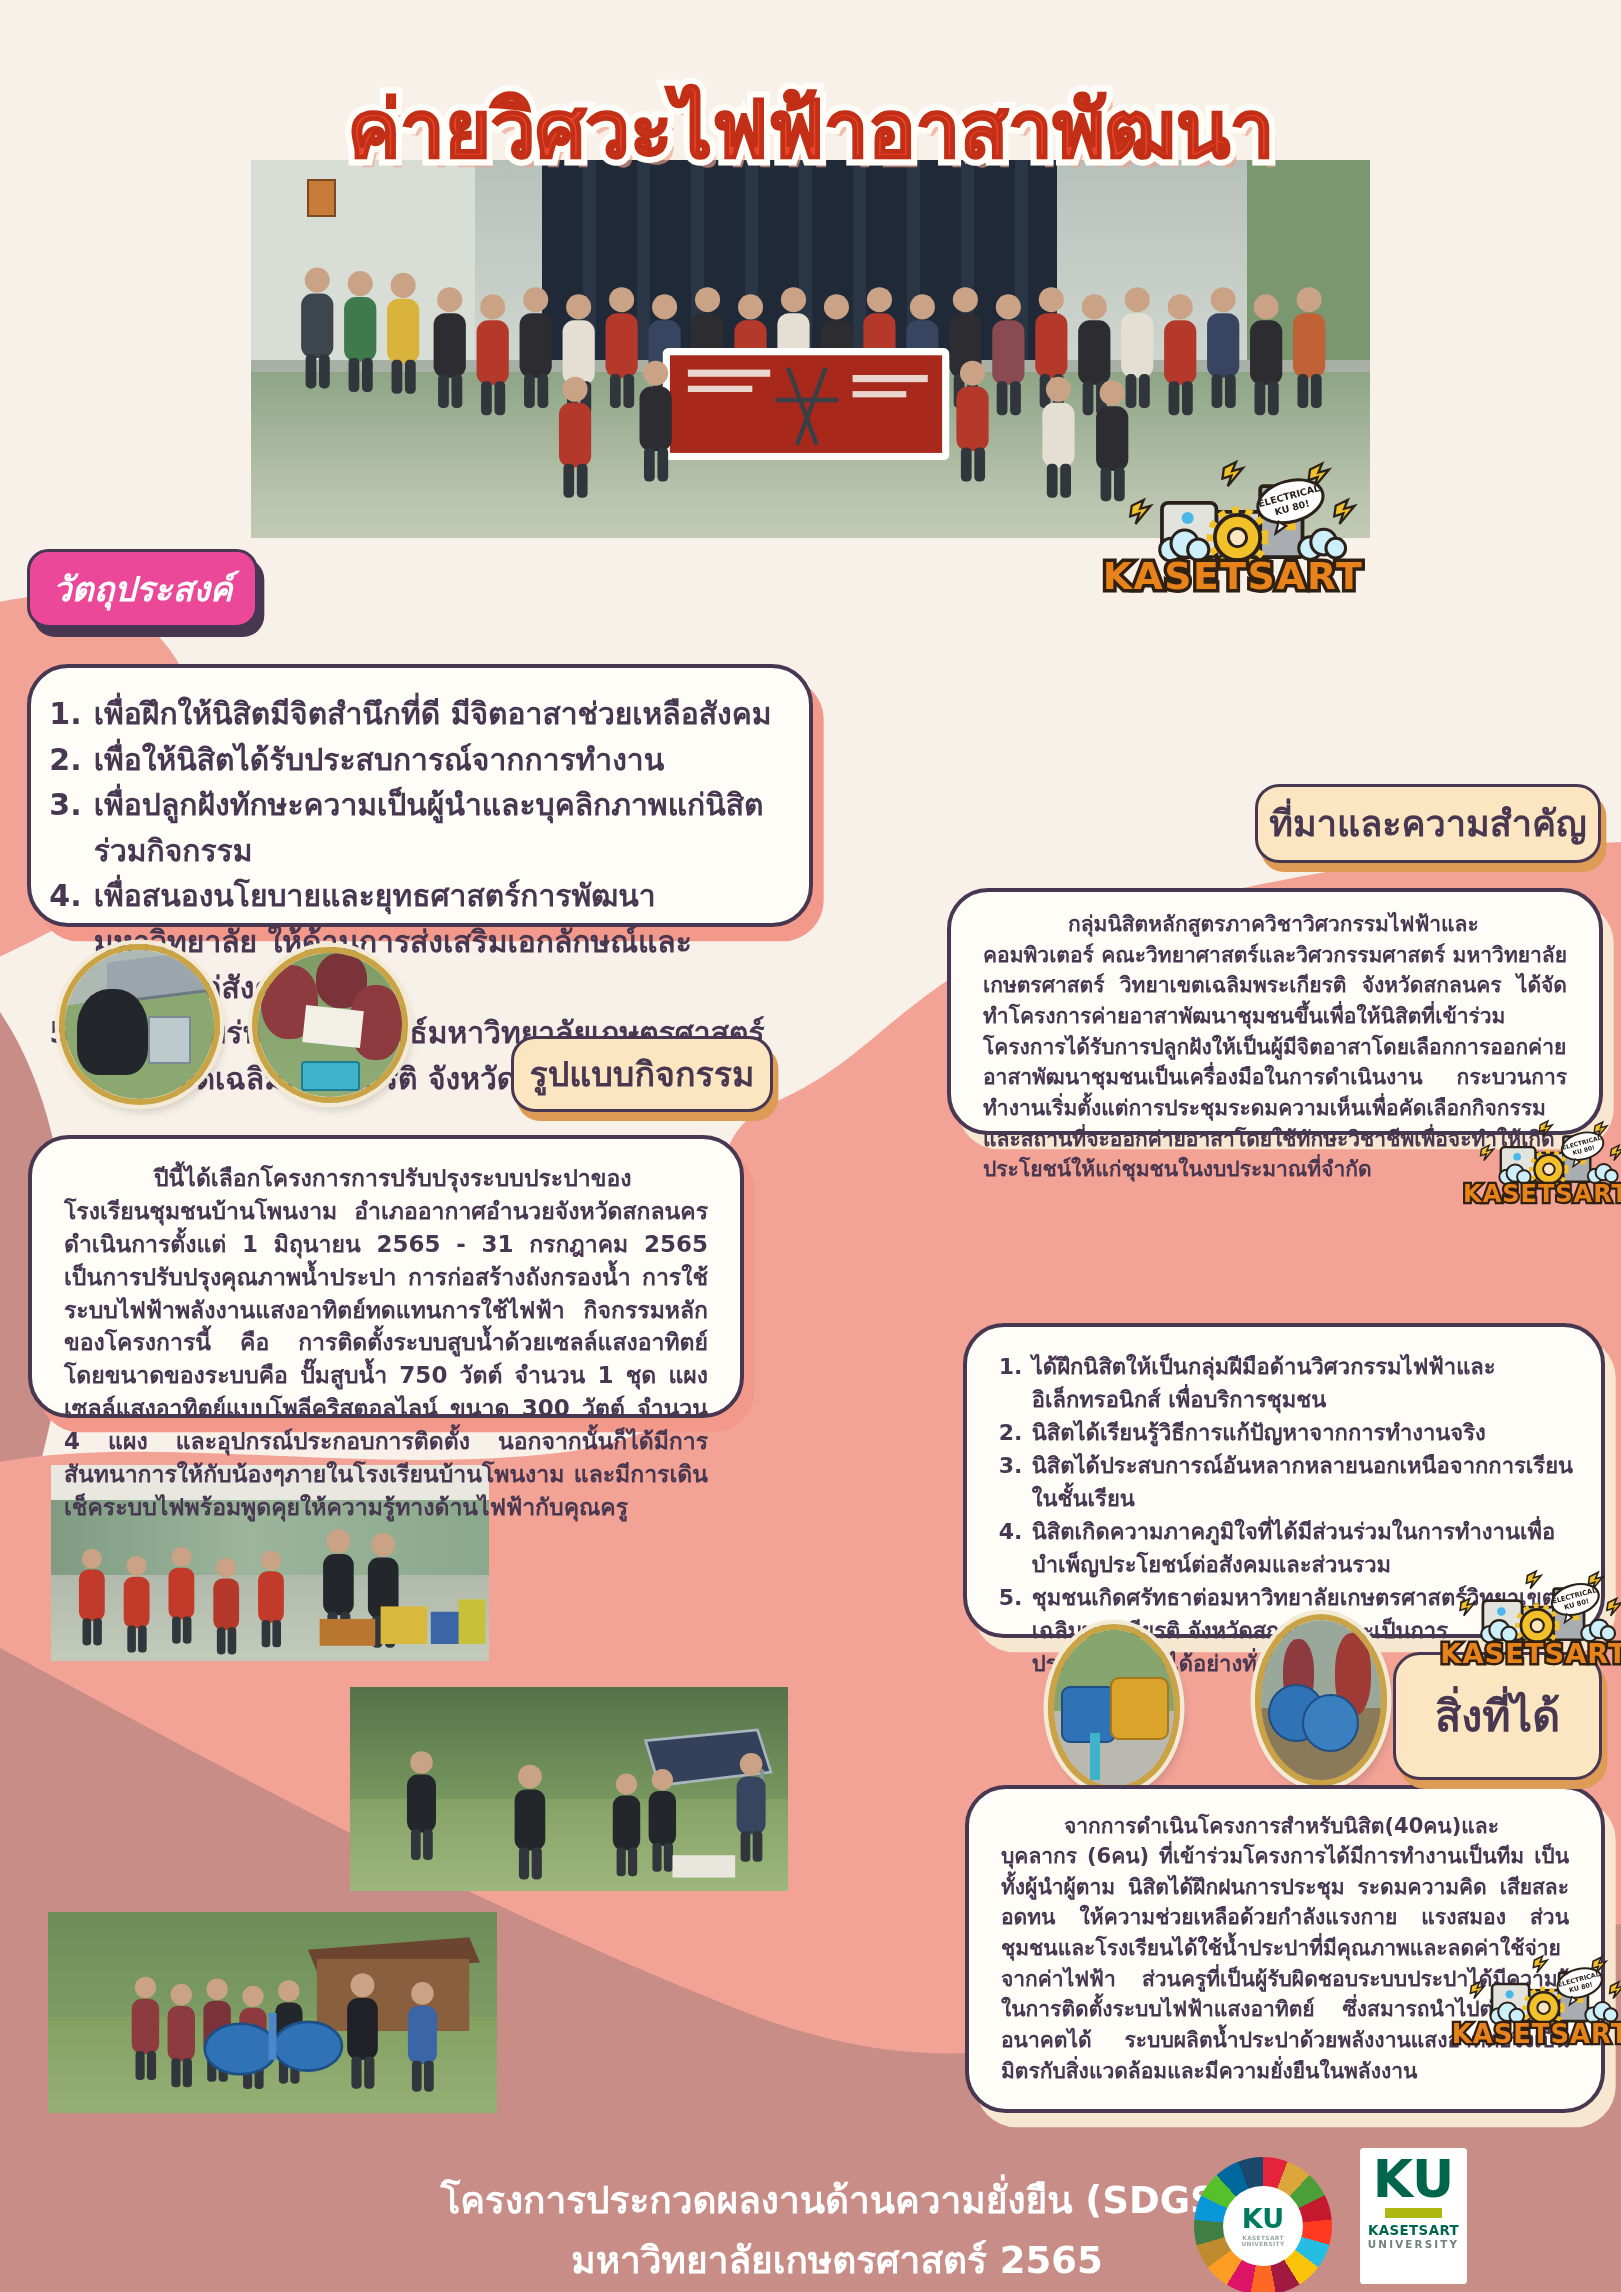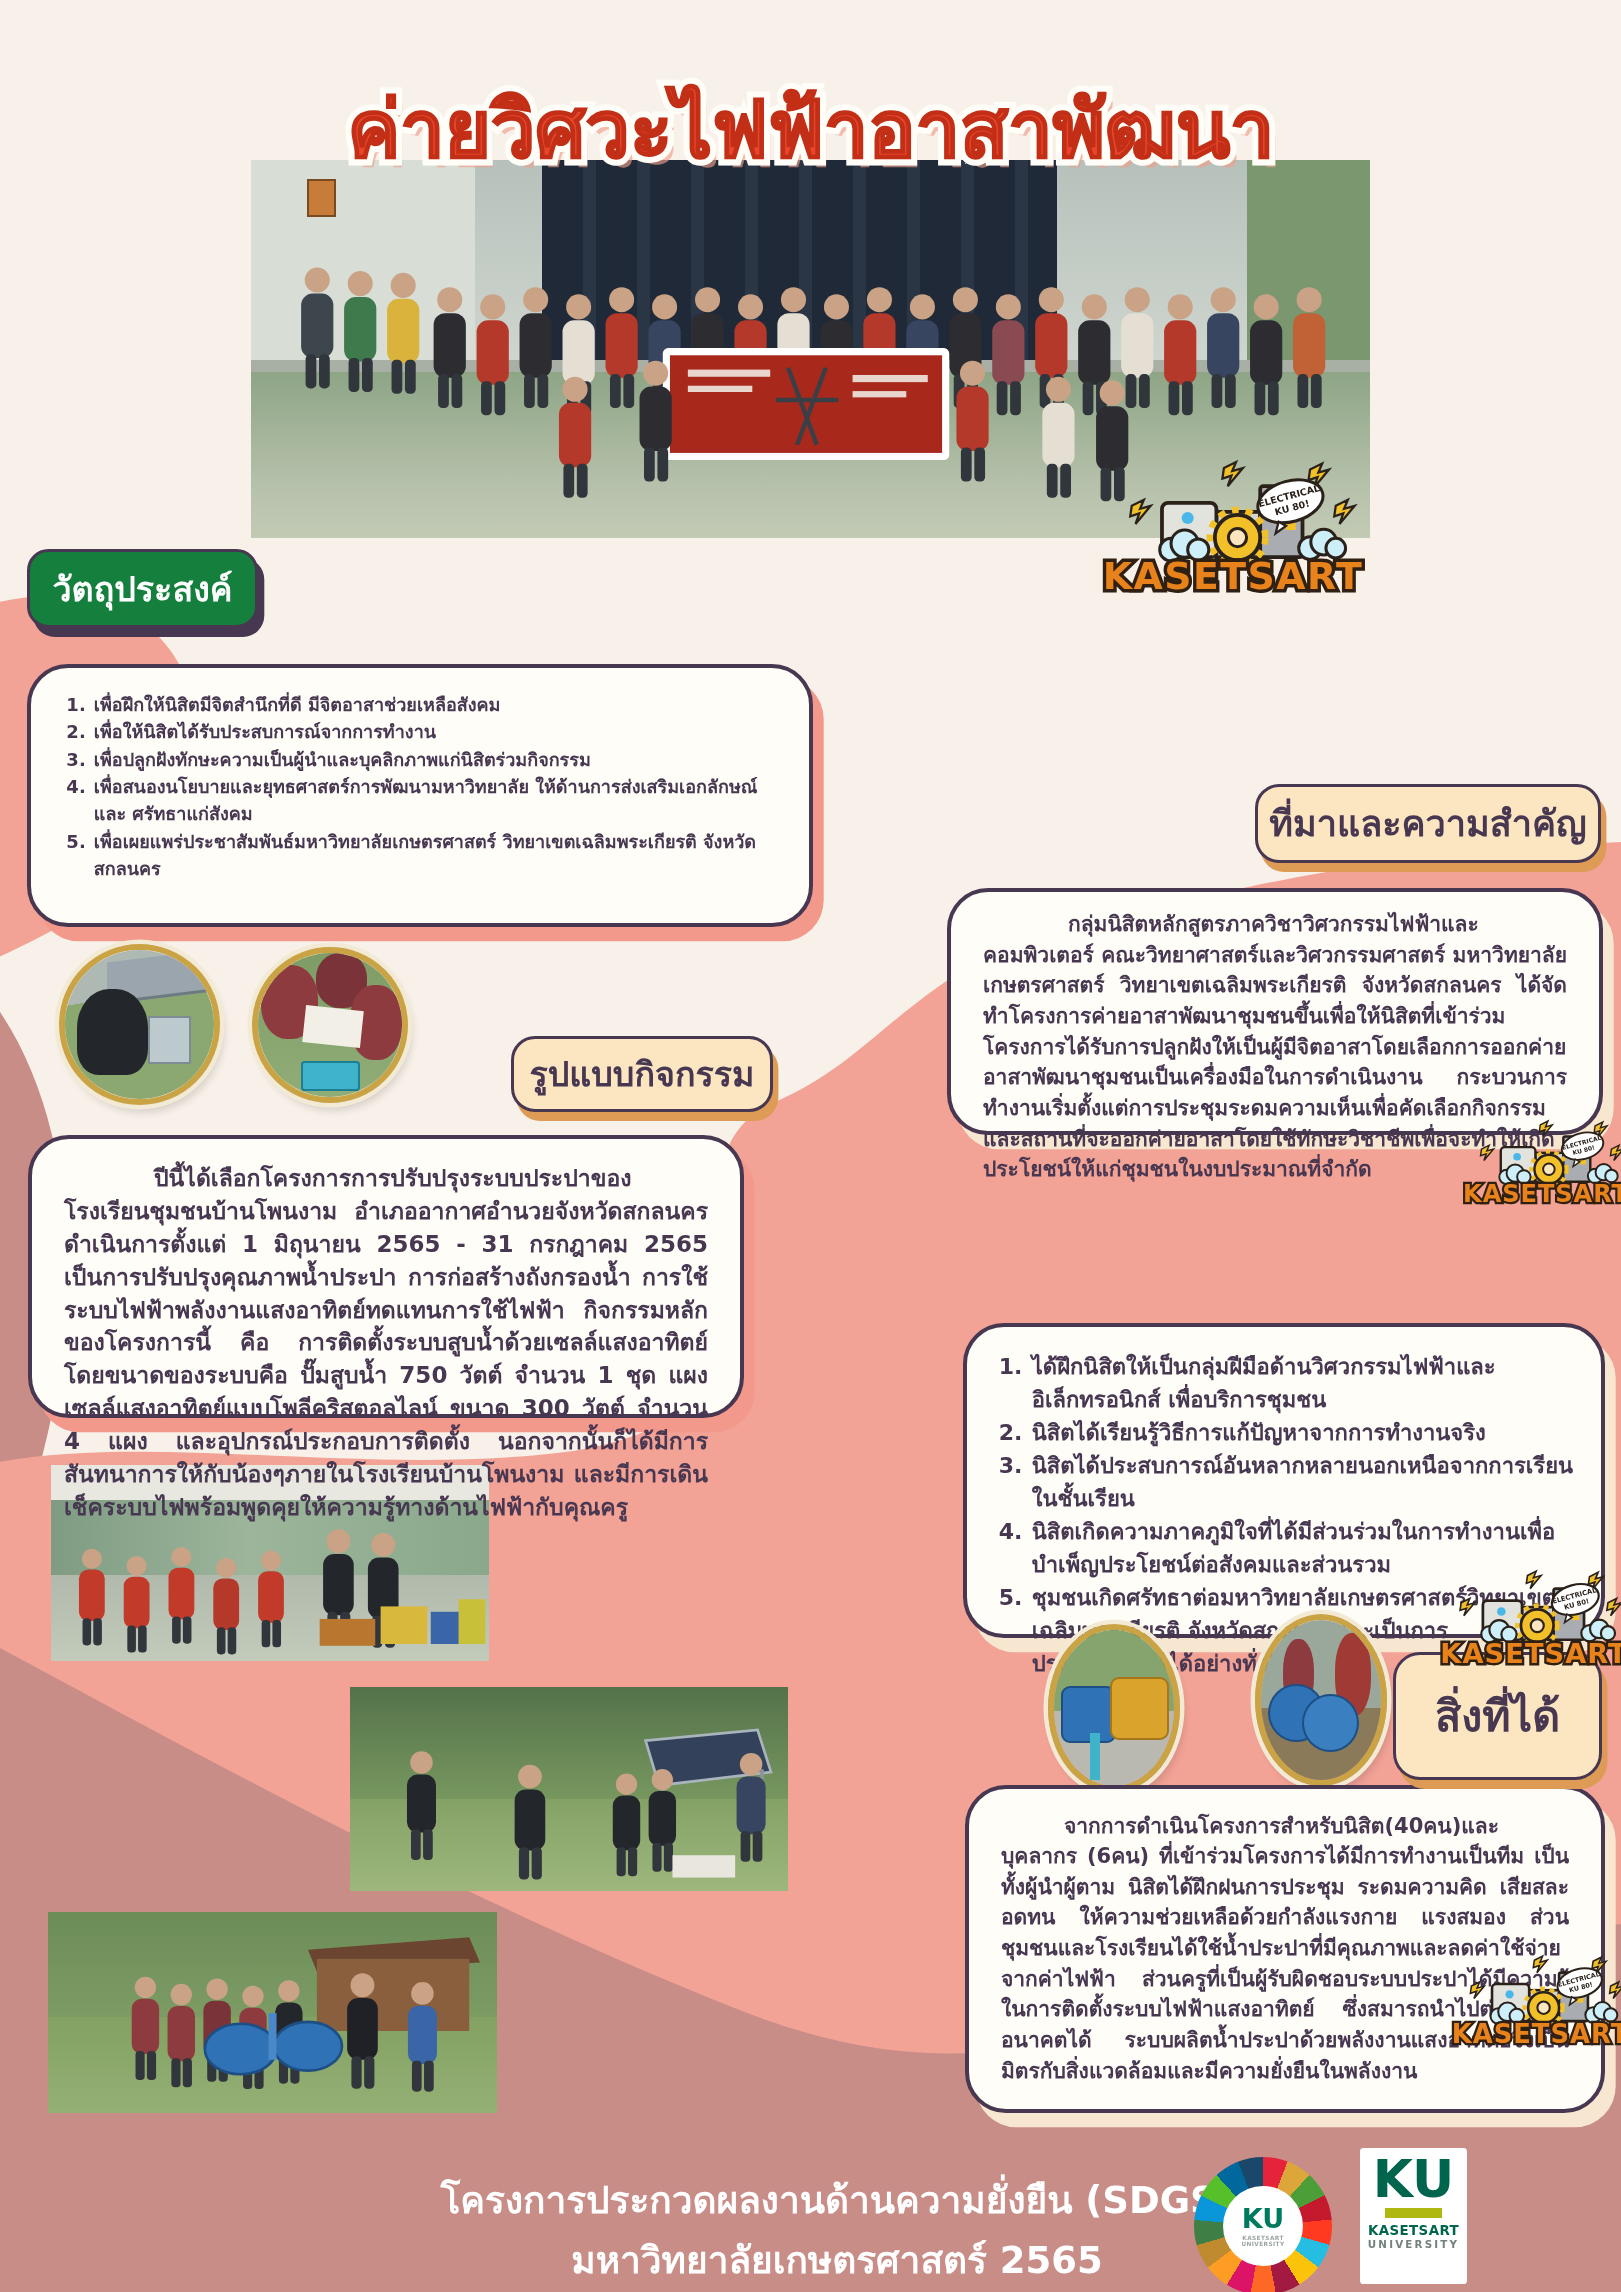--- a/index.html
+++ b/index.html
@@ -25,36 +25,36 @@
     text-shadow:7.2px 9px 0 rgba(238,158,138,.65);
   }
   .t-fill{position:relative;color:#e8452c;-webkit-text-stroke:2.2px #c22f16;}
 
   
   .hbox{
     position:absolute;display:flex;align-items:center;justify-content:center;
     border:3.6px solid #473751;border-radius:21.5px;font-weight:800;z-index:5;
     box-sizing:border-box;text-align:center;
   }
-  .hbox.salmon{background:#15803d;color:#fff;box-shadow:6.3px 9px 0 #473751;}
+  .hbox.salmon{background:#ec4899;color:#fff;box-shadow:6.3px 9px 0 #473751;font-style:italic;}
   .hbox.cream{background:#fce6c2;color:#473751;box-shadow:5.4px 9px 0 #dd9b55;border-radius:24px;}
 
   
   .cbox{
     position:absolute;background:#fffdf8;border:4.5px solid #473751;border-radius:41px;
     color:#473751;font-weight:700;box-sizing:border-box;z-index:4;
   }
   .cbox.sh-salmon{box-shadow:10.7px 14.3px 0 #f2998c;}
   .cbox.sh-cream{box-shadow:10.7px 14.3px 0 #f8e7d0;}
   .cbox ol{margin:0;padding-left:34px;}
   .cbox li{padding-left:1.8px;}
   .cbox p{margin:0;text-align:justify;}
 
   .obj-box{left:27px;top:664px;width:786px;height:263px;padding:23px 27px 14.3px 27px;}
-  .obj-box ol{font-size:18px;line-height:1.52;}
+  .obj-box ol{font-size:30px;line-height:1.52;}
 
   .origin-box{left:947px;top:888px;width:656px;height:247px;padding:17px 32px;}
   .origin-box p{font-size:21px;line-height:1.46;text-indent:85px;}
 
   .act-box{left:28px;top:1135px;width:716px;height:283px;padding:23px 32px;}
   .act-box p{font-size:23px;line-height:1.43;text-indent:90px;}
 
   .exp-box{left:963px;top:1323px;width:642px;height:315px;padding:23px 25px 16px 29px;}
   .exp-box ol{font-size:22px;line-height:1.5;}
 

